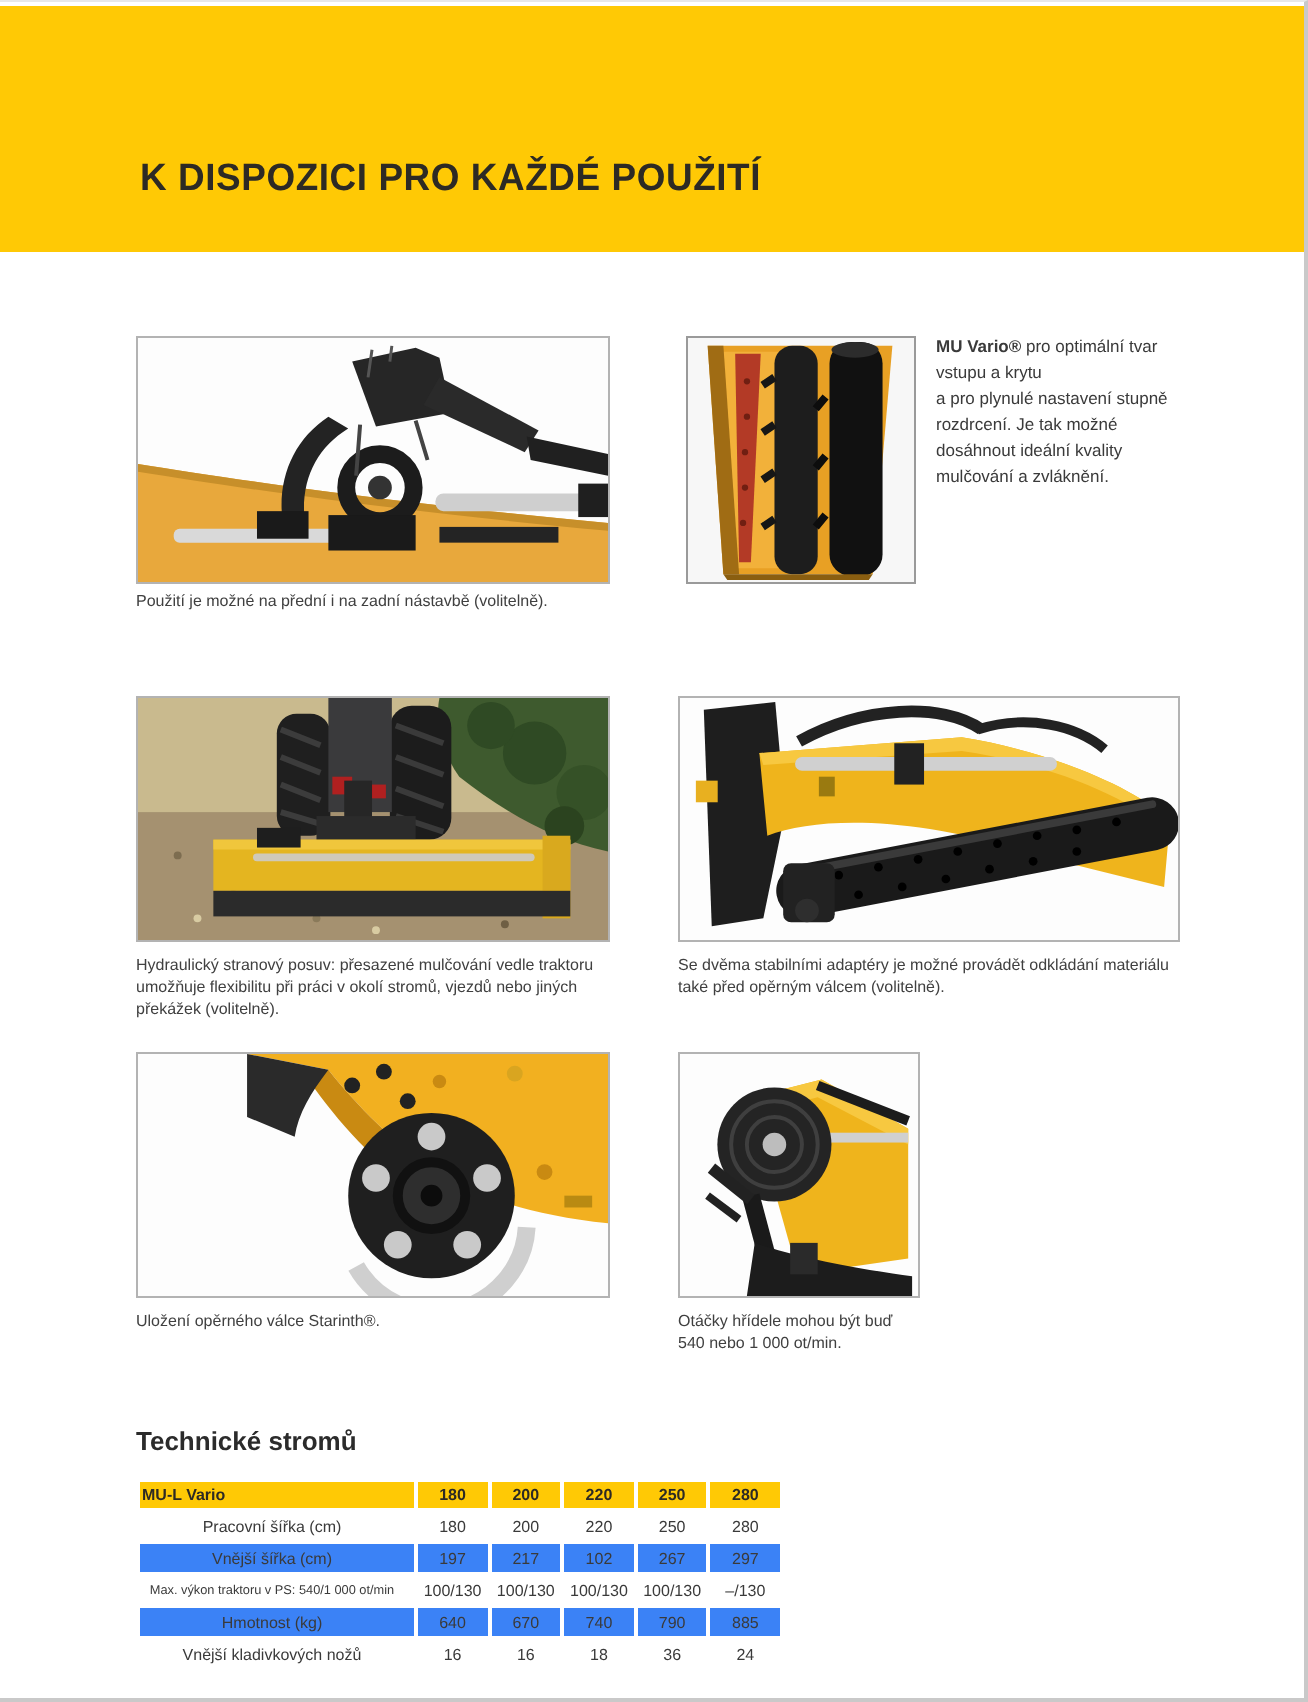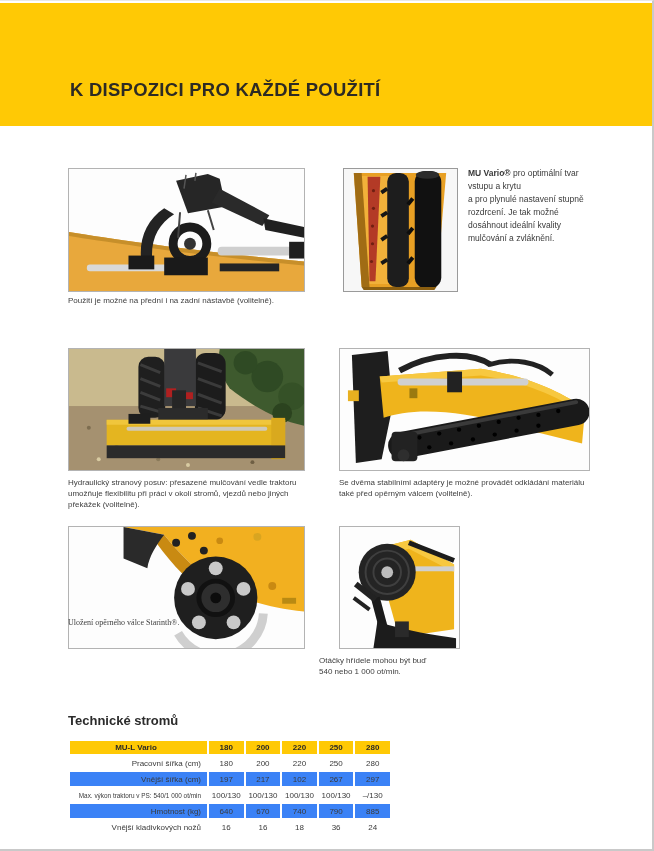--- a/index.html
+++ b/index.html
@@ -21,22 +21,22 @@
   .note b { font-weight:bold; }
   .h2 { position:absolute; left:68px; top:712px; font-size:13px; font-weight:bold; color:#2b2b2b; }
   table.tech {
     position:absolute; left:68px; top:738px; width:324px;
     border-collapse:separate; border-spacing:2px; font-size:8px; color:#3a3a3a;
     table-layout:fixed;
   }
   table.tech col.lblcol { width:137px; }
   table.tech td { height:14px; text-align:center; vertical-align:middle; padding:0 1px; }
   table.tech tr.hdr td { background:#ffc905; font-weight:bold; color:#2d2a24; height:13px; }
-  table.tech tr.hdr td.lbl { text-align:center; padding-right:6px; }
-  table.tech td.lbl { text-align:right; padding-right:6px; white-space:nowrap; }
+  table.tech tr.hdr td.lbl { text-align:left; padding-right:6px; }
+  table.tech td.lbl { padding-right:6px; white-space:nowrap; }
   table.tech tr.gray td { background:#3b82f6; }
   table.tech tbody tr:nth-child(3) td.lbl { font-size:6.4px; }
   [data-interactable="false"] { cursor:default; }
 </style>
 </head>
 <body>
 
 <div class="page" data-interactable="false">
 
   <div class="band" data-interactable="false">
@@ -210,22 +210,22 @@
       <circle cx="48" cy="46" r="14" fill="none" stroke="#3f3f3f" stroke-width="2"></circle>
       <circle cx="48" cy="46" r="6" fill="#bdbdbd"></circle>
       <path d="M36,72 L44,102" stroke="#1a1a1a" stroke-width="9"></path>
       <path d="M16,58 L36,74" stroke="#222" stroke-width="6"></path>
       <path d="M14,72 L30,84" stroke="#222" stroke-width="4"></path>
       <path d="M38,96 C68,106 98,110 118,113 L118,123 L34,123 Z" fill="#1c1c1c"></path>
       <rect x="56" y="96" width="14" height="16" fill="#2a2a2a"></rect>
     </svg>
   </div>
 
-  <p class="cap" style="left:68px; top:617px; width:260px;font-family:Liberation Serif, serif;" data-interactable="false">Uložení opěrného válce Starinth®.</p>
-  <p class="cap" style="left:319px; top:655px; width:180px;" data-interactable="false">Otáčky hřídele mohou být buď
+  <p class="cap" style="left:68px; top:655px; width:260px;" data-interactable="false">Uložení opěrného válce Starinth®.</p>
+  <p class="cap" style="left:339px; top:655px; width:180px;" data-interactable="false">Otáčky hřídele mohou být buď
 540 nebo 1 000 ot/min.</p>
 
   <h2 class="h2" data-interactable="false">Technické stromů</h2>
   <table class="tech" data-interactable="false">
     <colgroup>
         <col class="lblcol">
         <col>
         <col>
         <col>
         <col>

